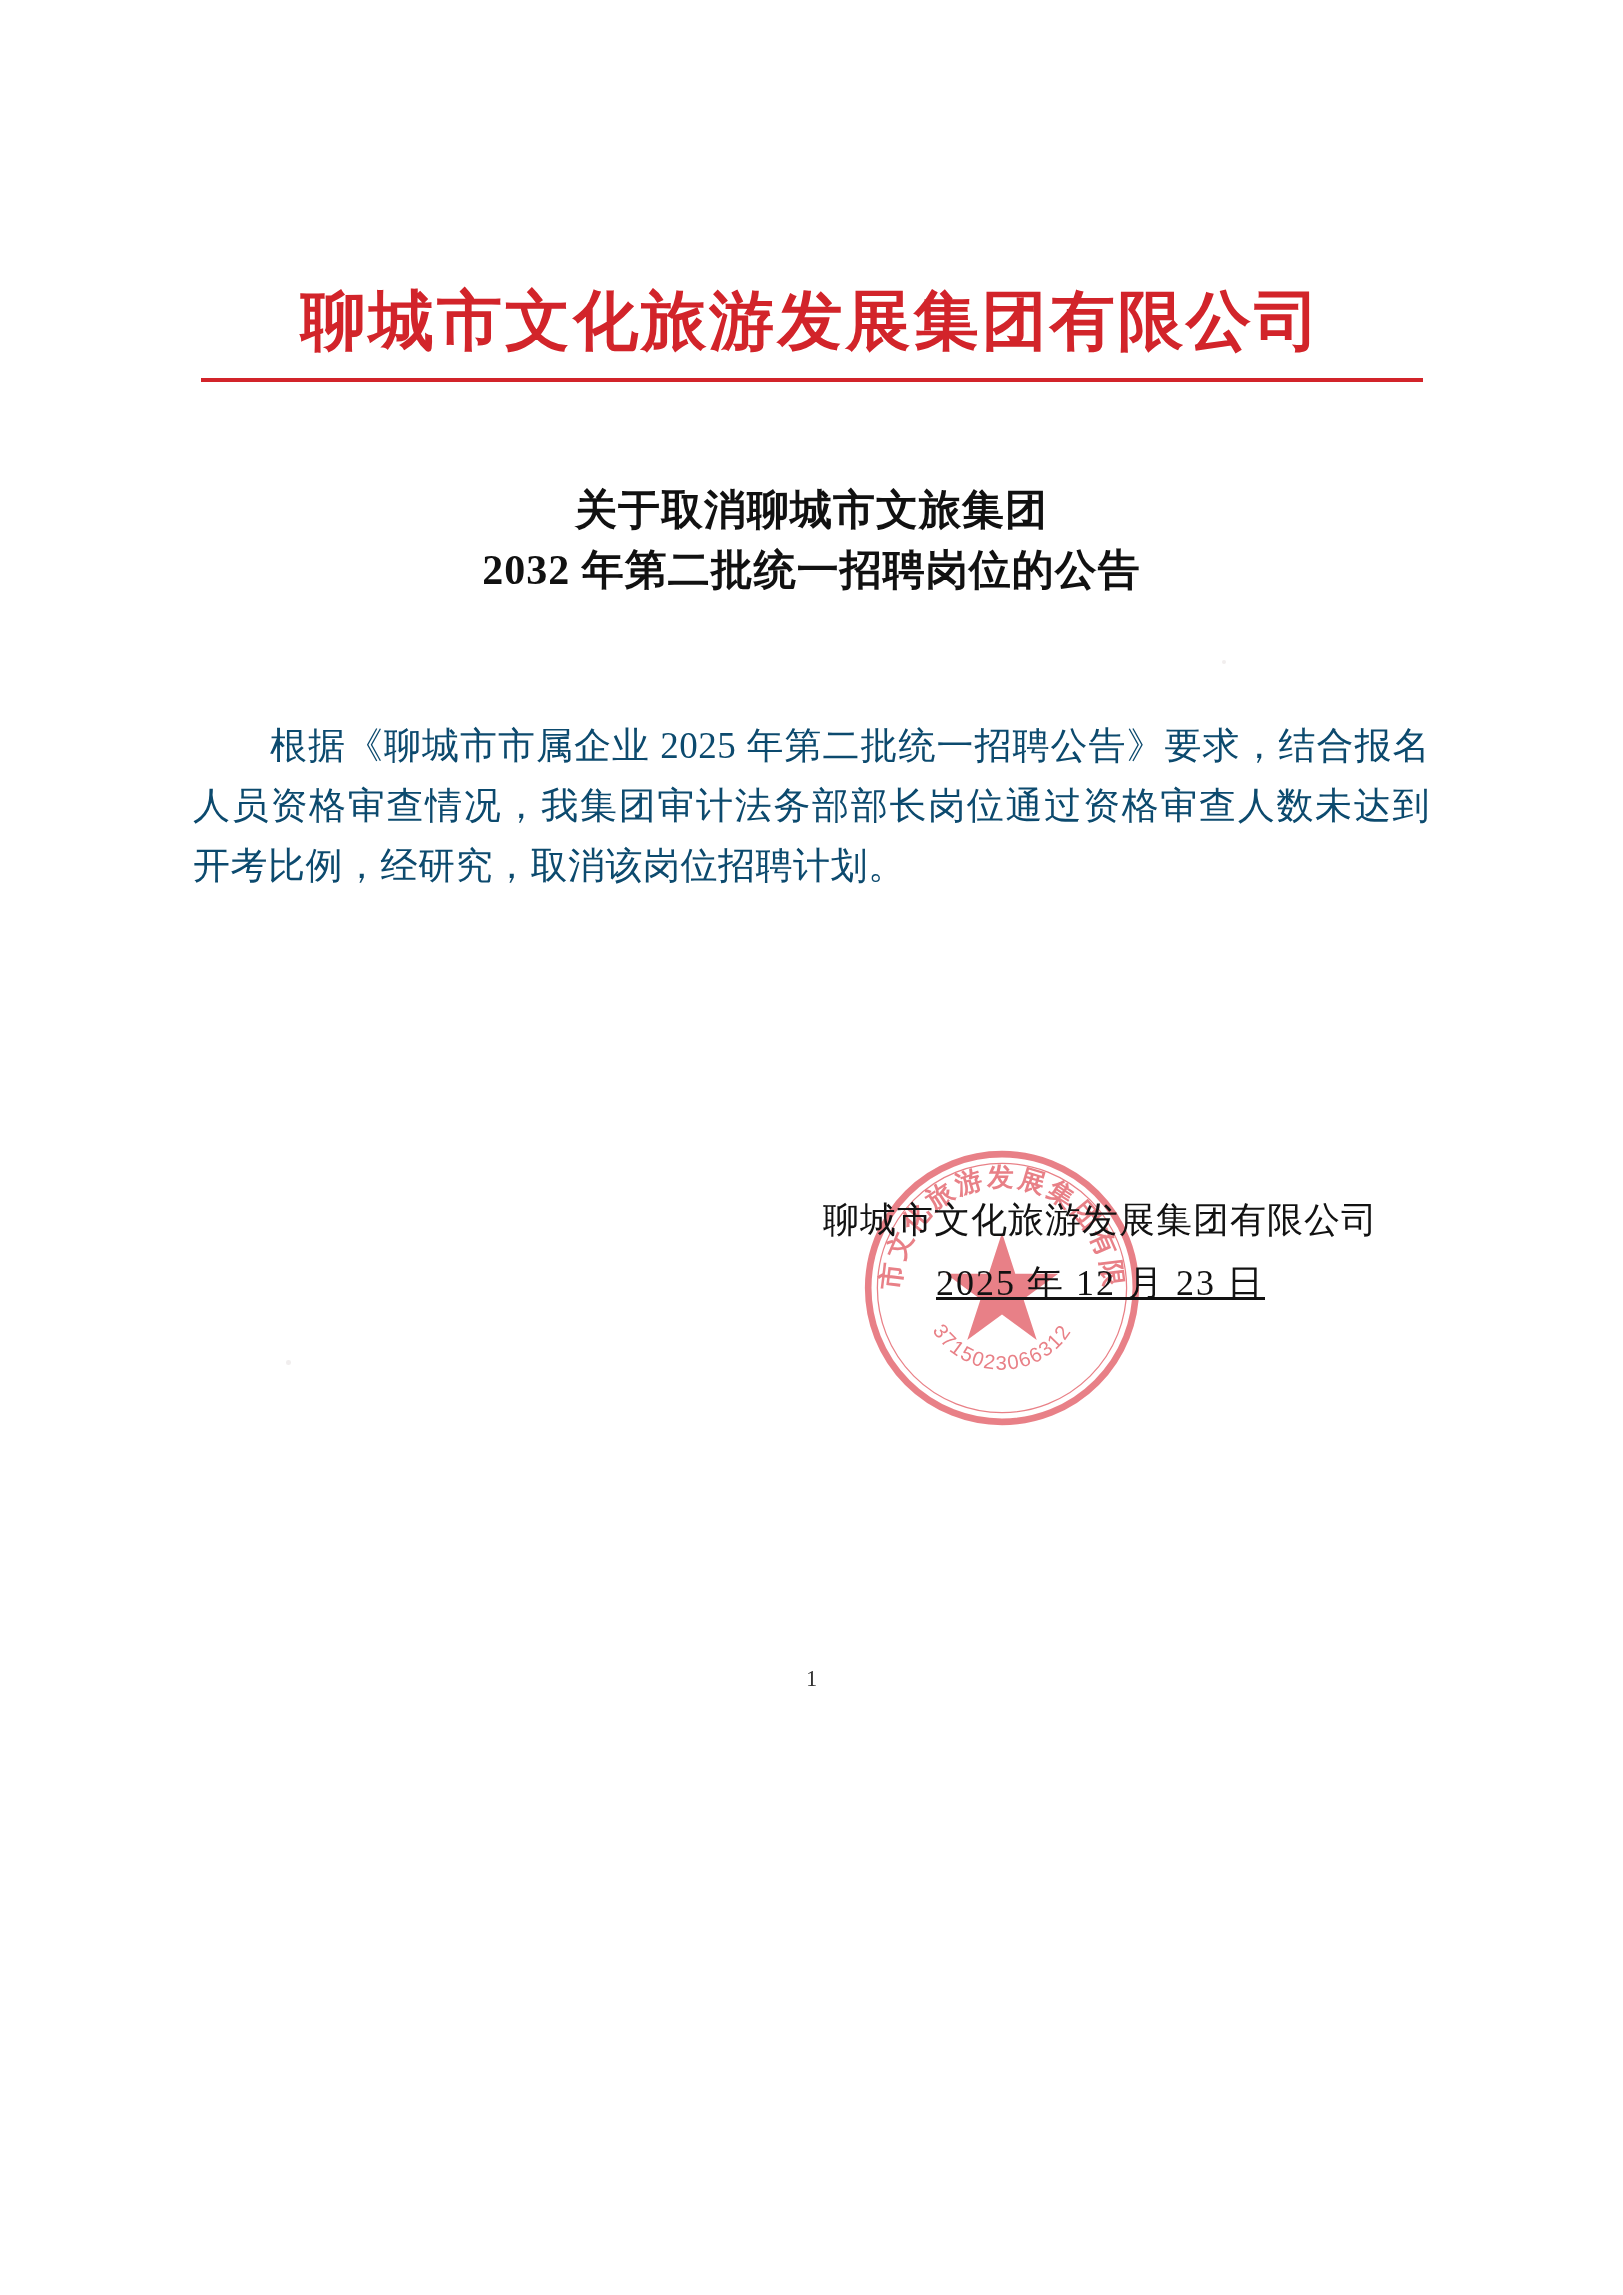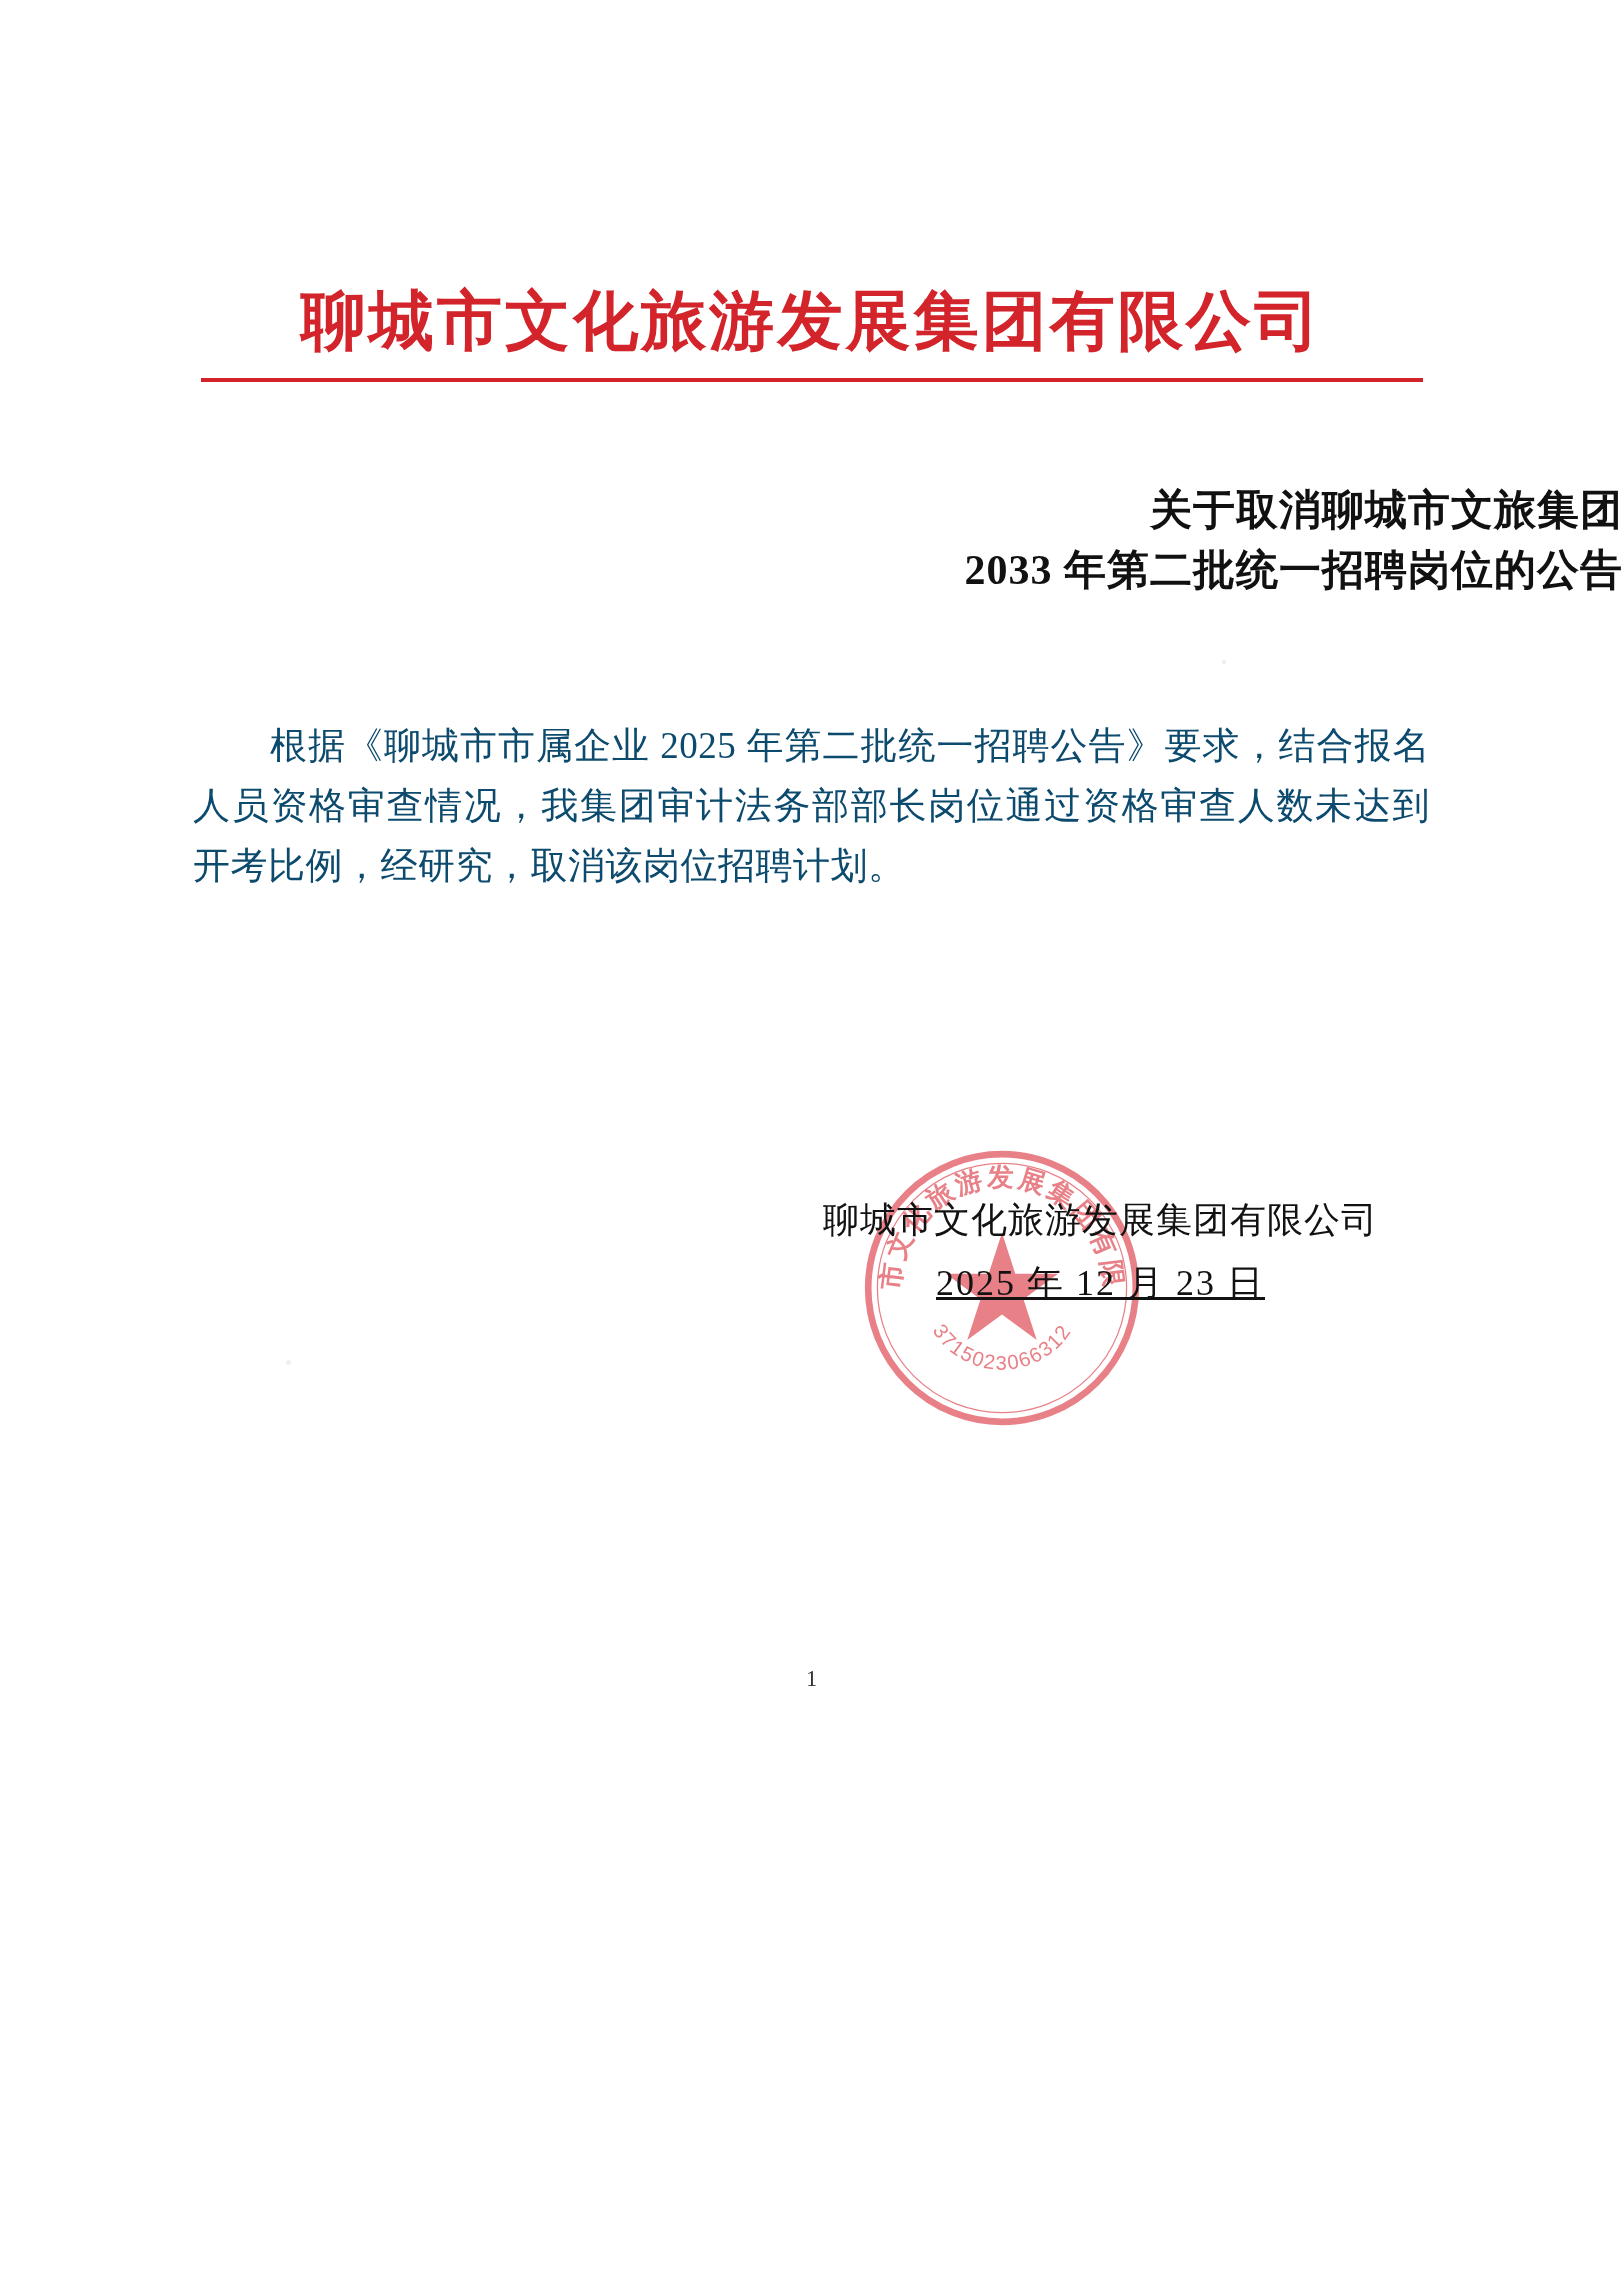--- a/index.html
+++ b/index.html
@@ -54,21 +54,20 @@
     top: 481px;
     text-align: center;
     color: #111111;
     font-weight: bold;
     font-size: 42px;
     line-height: 1.42;
     letter-spacing: 1px;
   }
   .doc-title div {
     white-space: nowrap;
-    text-align: right;
   }
 
   
   .body-block {
     position: absolute;
     left: 193px;
     width: 1237px;
     top: 716px;
     color: #0c4a6e;
     font-size: 37px;
@@ -141,21 +140,21 @@
 
   <div class="letterhead">
     <div class="letterhead-title">聊城市文化旅游发展集团有限公司</div>
     <div class="letterhead-rule-wrap">
       <div class="letterhead-rule-thick"></div>
     </div>
   </div>
 
   <div class="doc-title">
     <div>关于取消聊城市文旅集团</div>
-    <div>2033 年第二批统一招聘岗位的公告</div>
+    <div>2032 年第二批统一招聘岗位的公告</div>
   </div>
 
   <div class="body-block">
     <p class="body-para">根据《聊城市市属企业 2025 年第二批统一招聘公告》要求，结合报名人员资格审查情况，我集团审计法务部部长岗位通过资格审查人数未达到开考比例，经研究，取消该岗位招聘计划。</p>
   </div>
 
   <div class="seal">
     <svg viewBox="0 0 560 560" xmlns="http://www.w3.org/2000/svg">
       <defs>
         <path id="sealTopArc" d="M 80,280 A 200,200 0 0 1 480,280"></path>

